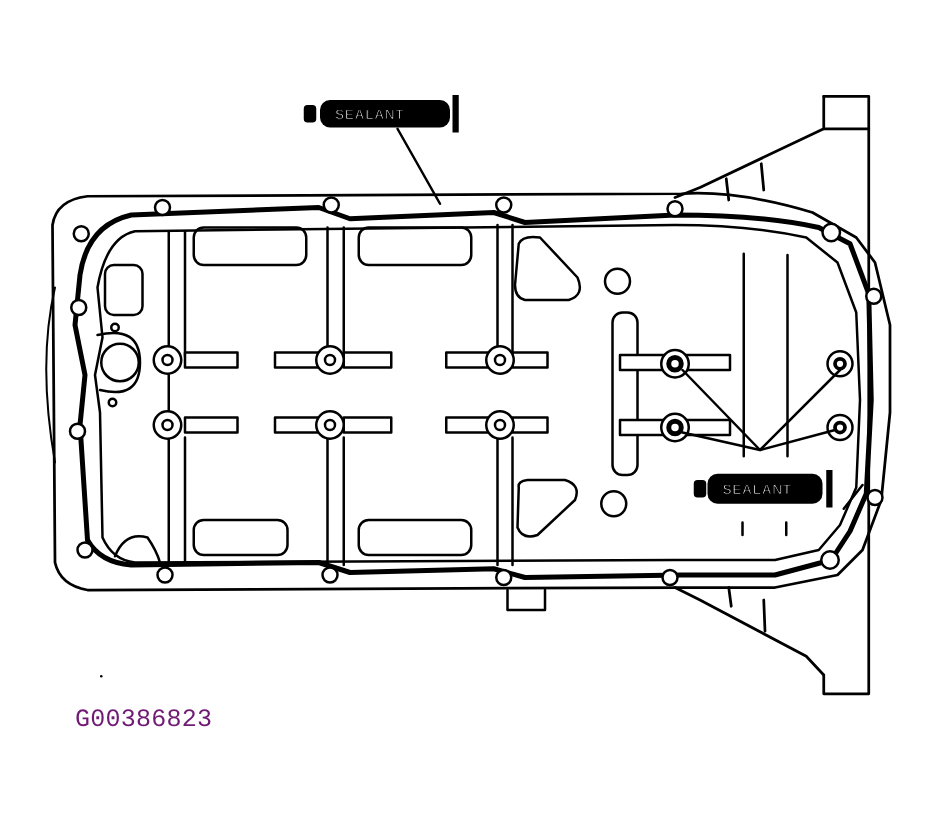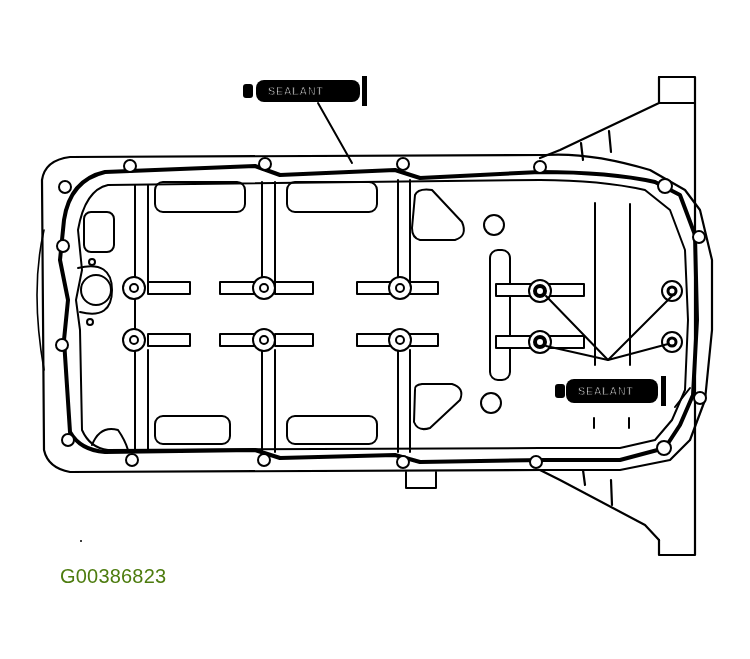--- a/index.html
+++ b/index.html
@@ -1,18 +1,18 @@
 <!DOCTYPE html>
 <html><head>
 <meta charset="utf-8">
 <style>
   html, body { margin:0; padding:0; background:#ffffff; }
   body { width:750px; height:659px; position:relative; overflow:hidden; font-family:"Liberation Sans", sans-serif; }
   #diagram { position:absolute; left:0; top:0; width:750px; height:659px; }
-  .figure-id { position:absolute; left:60px; top:565px; font-size:20px; color:#4d7c0f; letter-spacing:0.2px; font-family:Liberation Sans, sans-serif; }
+  .figure-id { position:absolute; left:60px; top:565px; font-size:20px; color:#701a75; letter-spacing:0.2px; font-family:Liberation Mono, monospace; }
   .sealant-label { font-family:"Liberation Sans", sans-serif; font-weight:bold; font-size:11px; fill:#ffffff; letter-spacing:0.5px; }
 </style>
 </head>
 <body>
 
 <svg id="diagram" viewBox="0 0 750 659" xmlns="http://www.w3.org/2000/svg" fill="none" stroke="#000" stroke-linejoin="round" stroke-linecap="round">
 
   <g stroke-width="2.2">
     <path d="M659 77 L695 77 L695 555 L659 555 L659 540"></path>
     <path d="M659 77 L659 103 L560 150 L540 158"></path>

